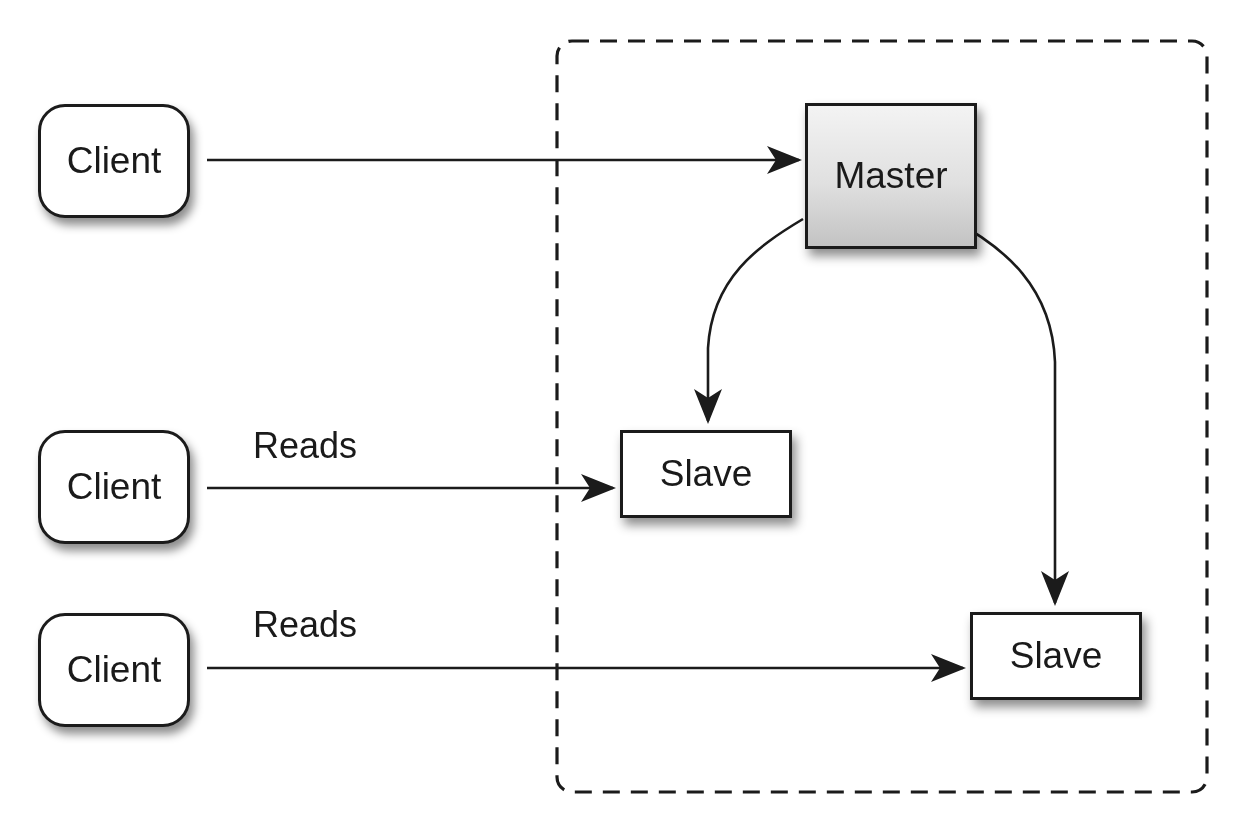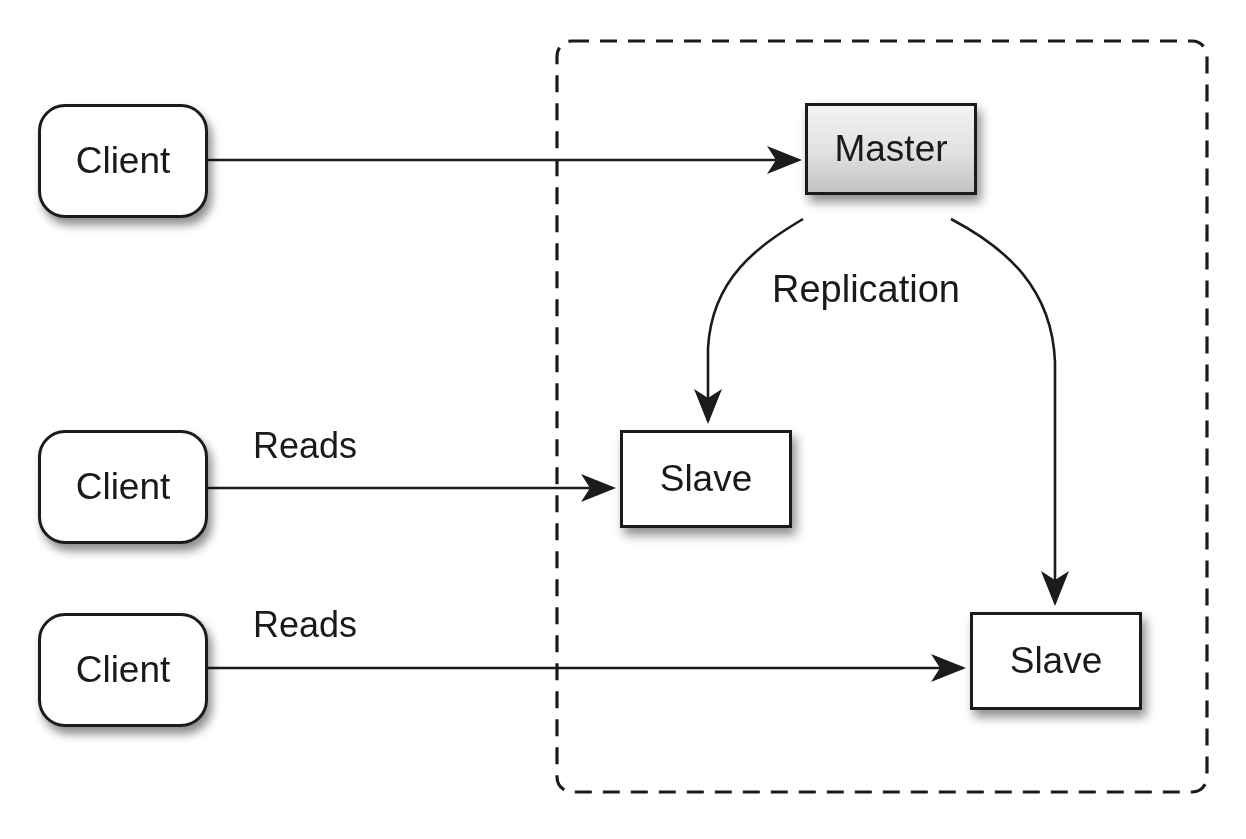--- a/index.html
+++ b/index.html
@@ -29,37 +29,37 @@
     justify-content: center;
     box-sizing: border-box;
     border: 3px solid #1b1b1b;
     background: #ffffff;
     font-size: 37px;
     color: #1a1a1a;
     box-shadow: 4px 7px 10px rgba(0,0,0,0.45);
   }
   .node.client {
     left: 38px;
-    width: 170px;
+    width: 152px;
     height: 114px;
     border-radius: 27px;
   }
   .node.client.row-top    { top: 104px; }
   .node.client.row-middle { top: 430px; }
   .node.client.row-bottom { top: 613px; }
   .node.master {
     left: 805px;
     top: 103px;
     width: 172px;
-    height: 92px;
+    height: 146px;
     background: linear-gradient(180deg, #f3f3f3 0%, #e0e0e0 55%, #c3c3c3 100%);
   }
   .node.slave {
     width: 172px;
-    height: 98px;
+    height: 88px;
   }
   .node.slave.slave-1 { left: 620px; top: 430px; }
   .node.slave.slave-2 { left: 970px; top: 612px; }
   .edge-label {
     position: absolute;
     font-size: 36px;
     color: #1a1a1a;
     white-space: nowrap;
   }
   #label-reads-writes { left: 253px; top: 99px;  }
@@ -114,15 +114,14 @@
 
   <div class="node slave slave-2">
     <span>Slave</span>
   </div>
 
 
   <div class="edge-label" id="label-reads-mid">Reads</div>
 
   <div class="edge-label" id="label-reads-bottom">Reads</div>
 
-  <div class="edge-label" id="label-replication">Replication</div>
 
 </div>
 
 </body></html>

